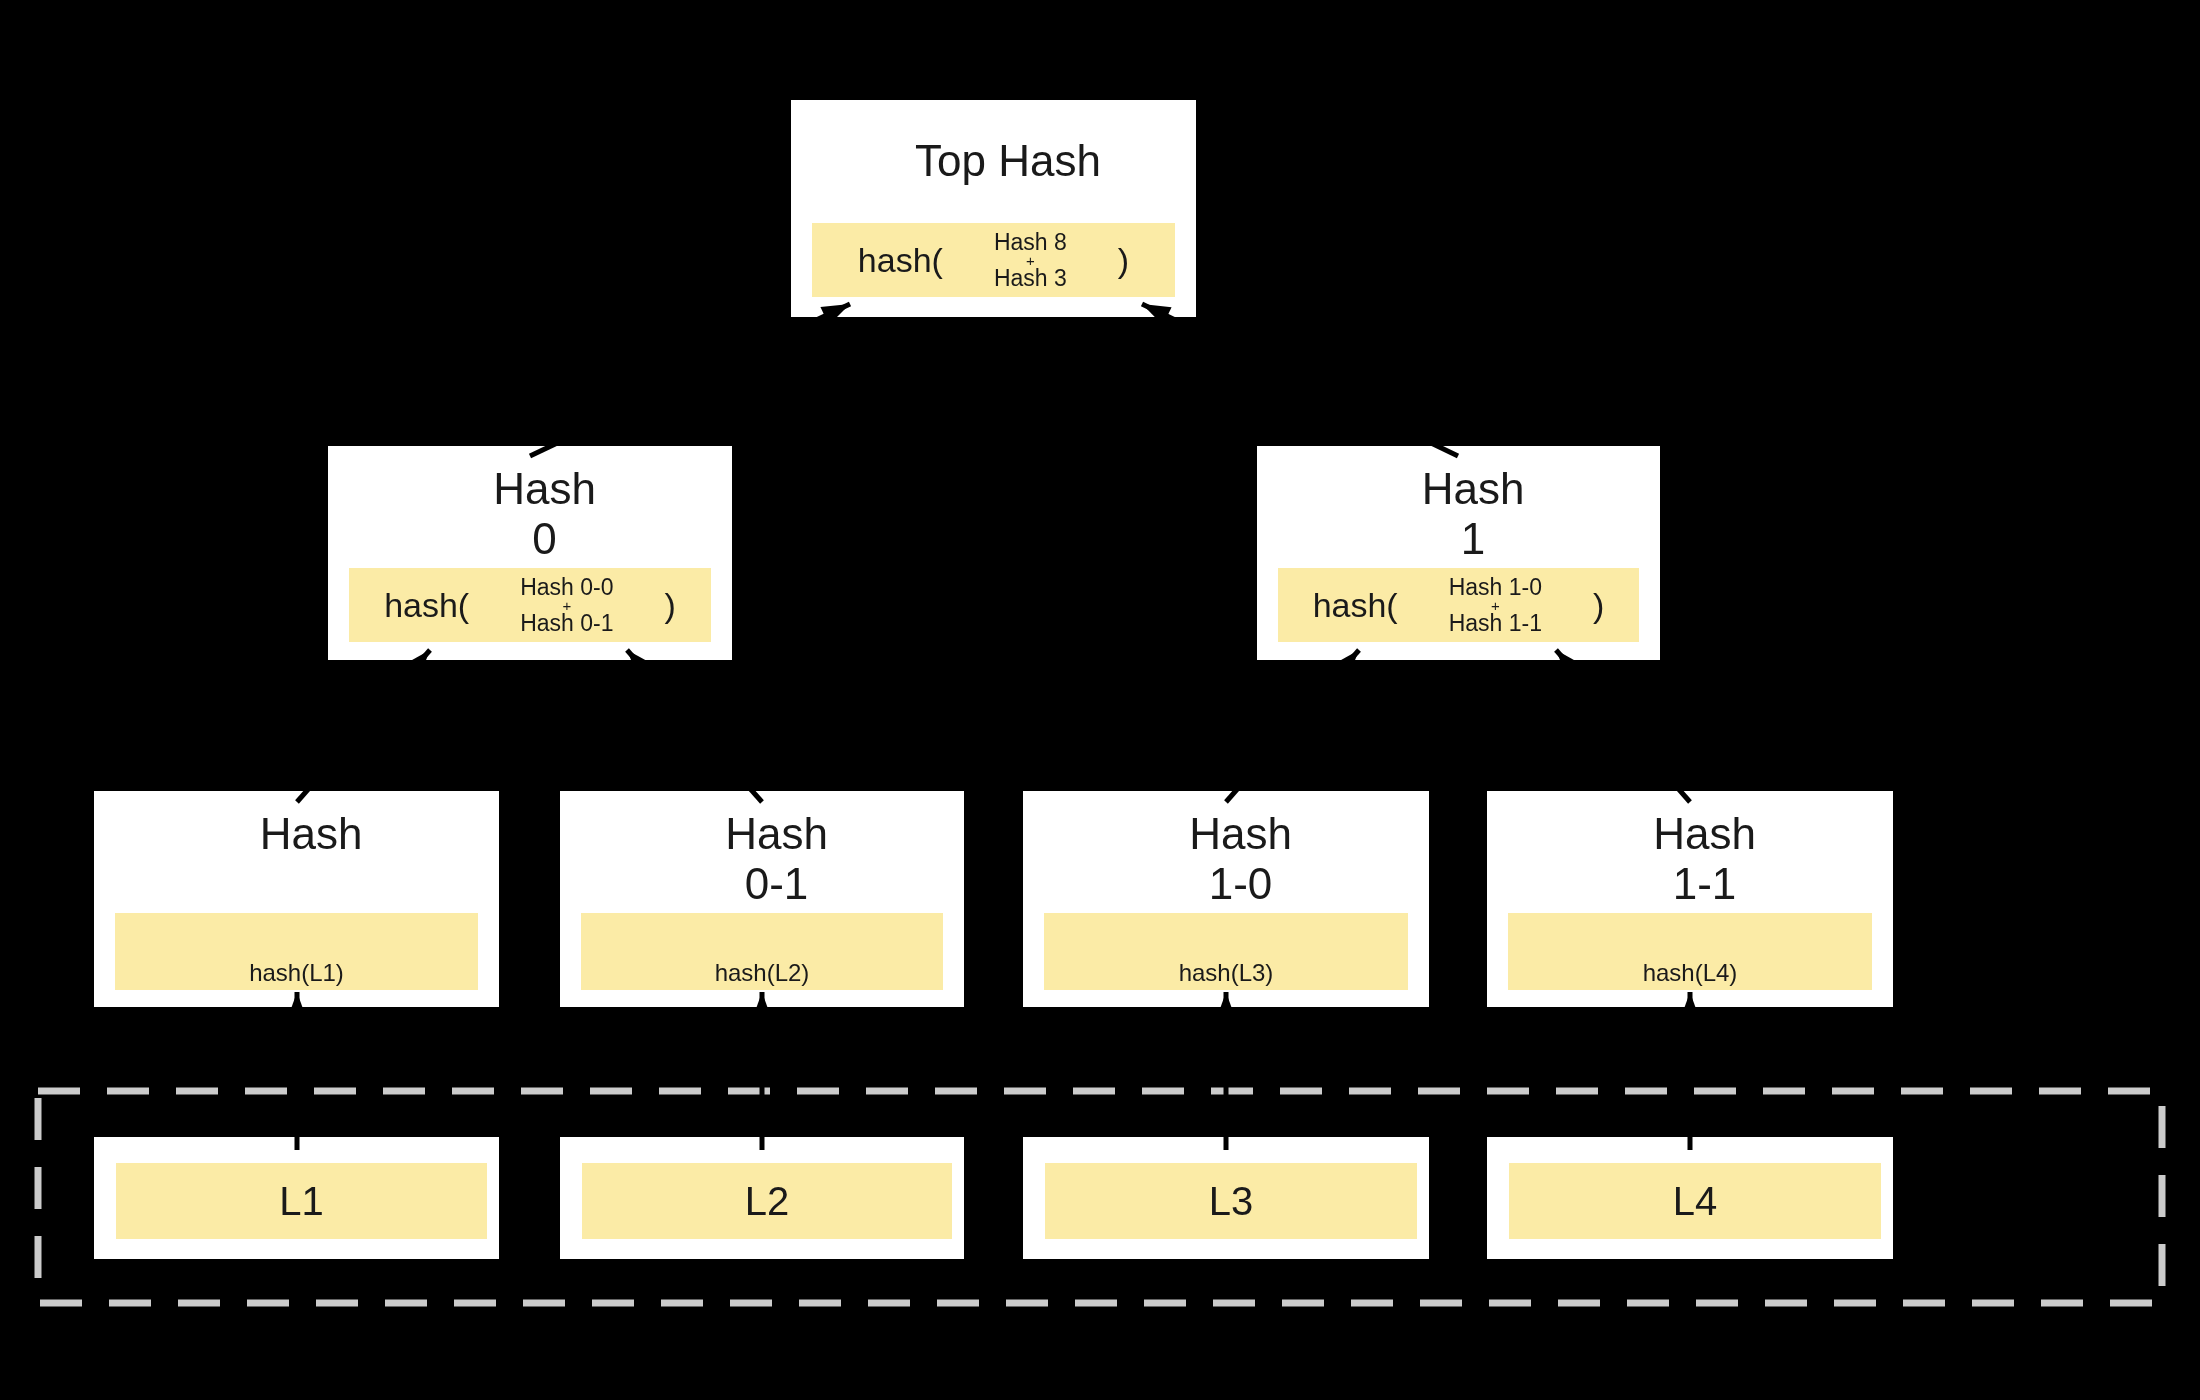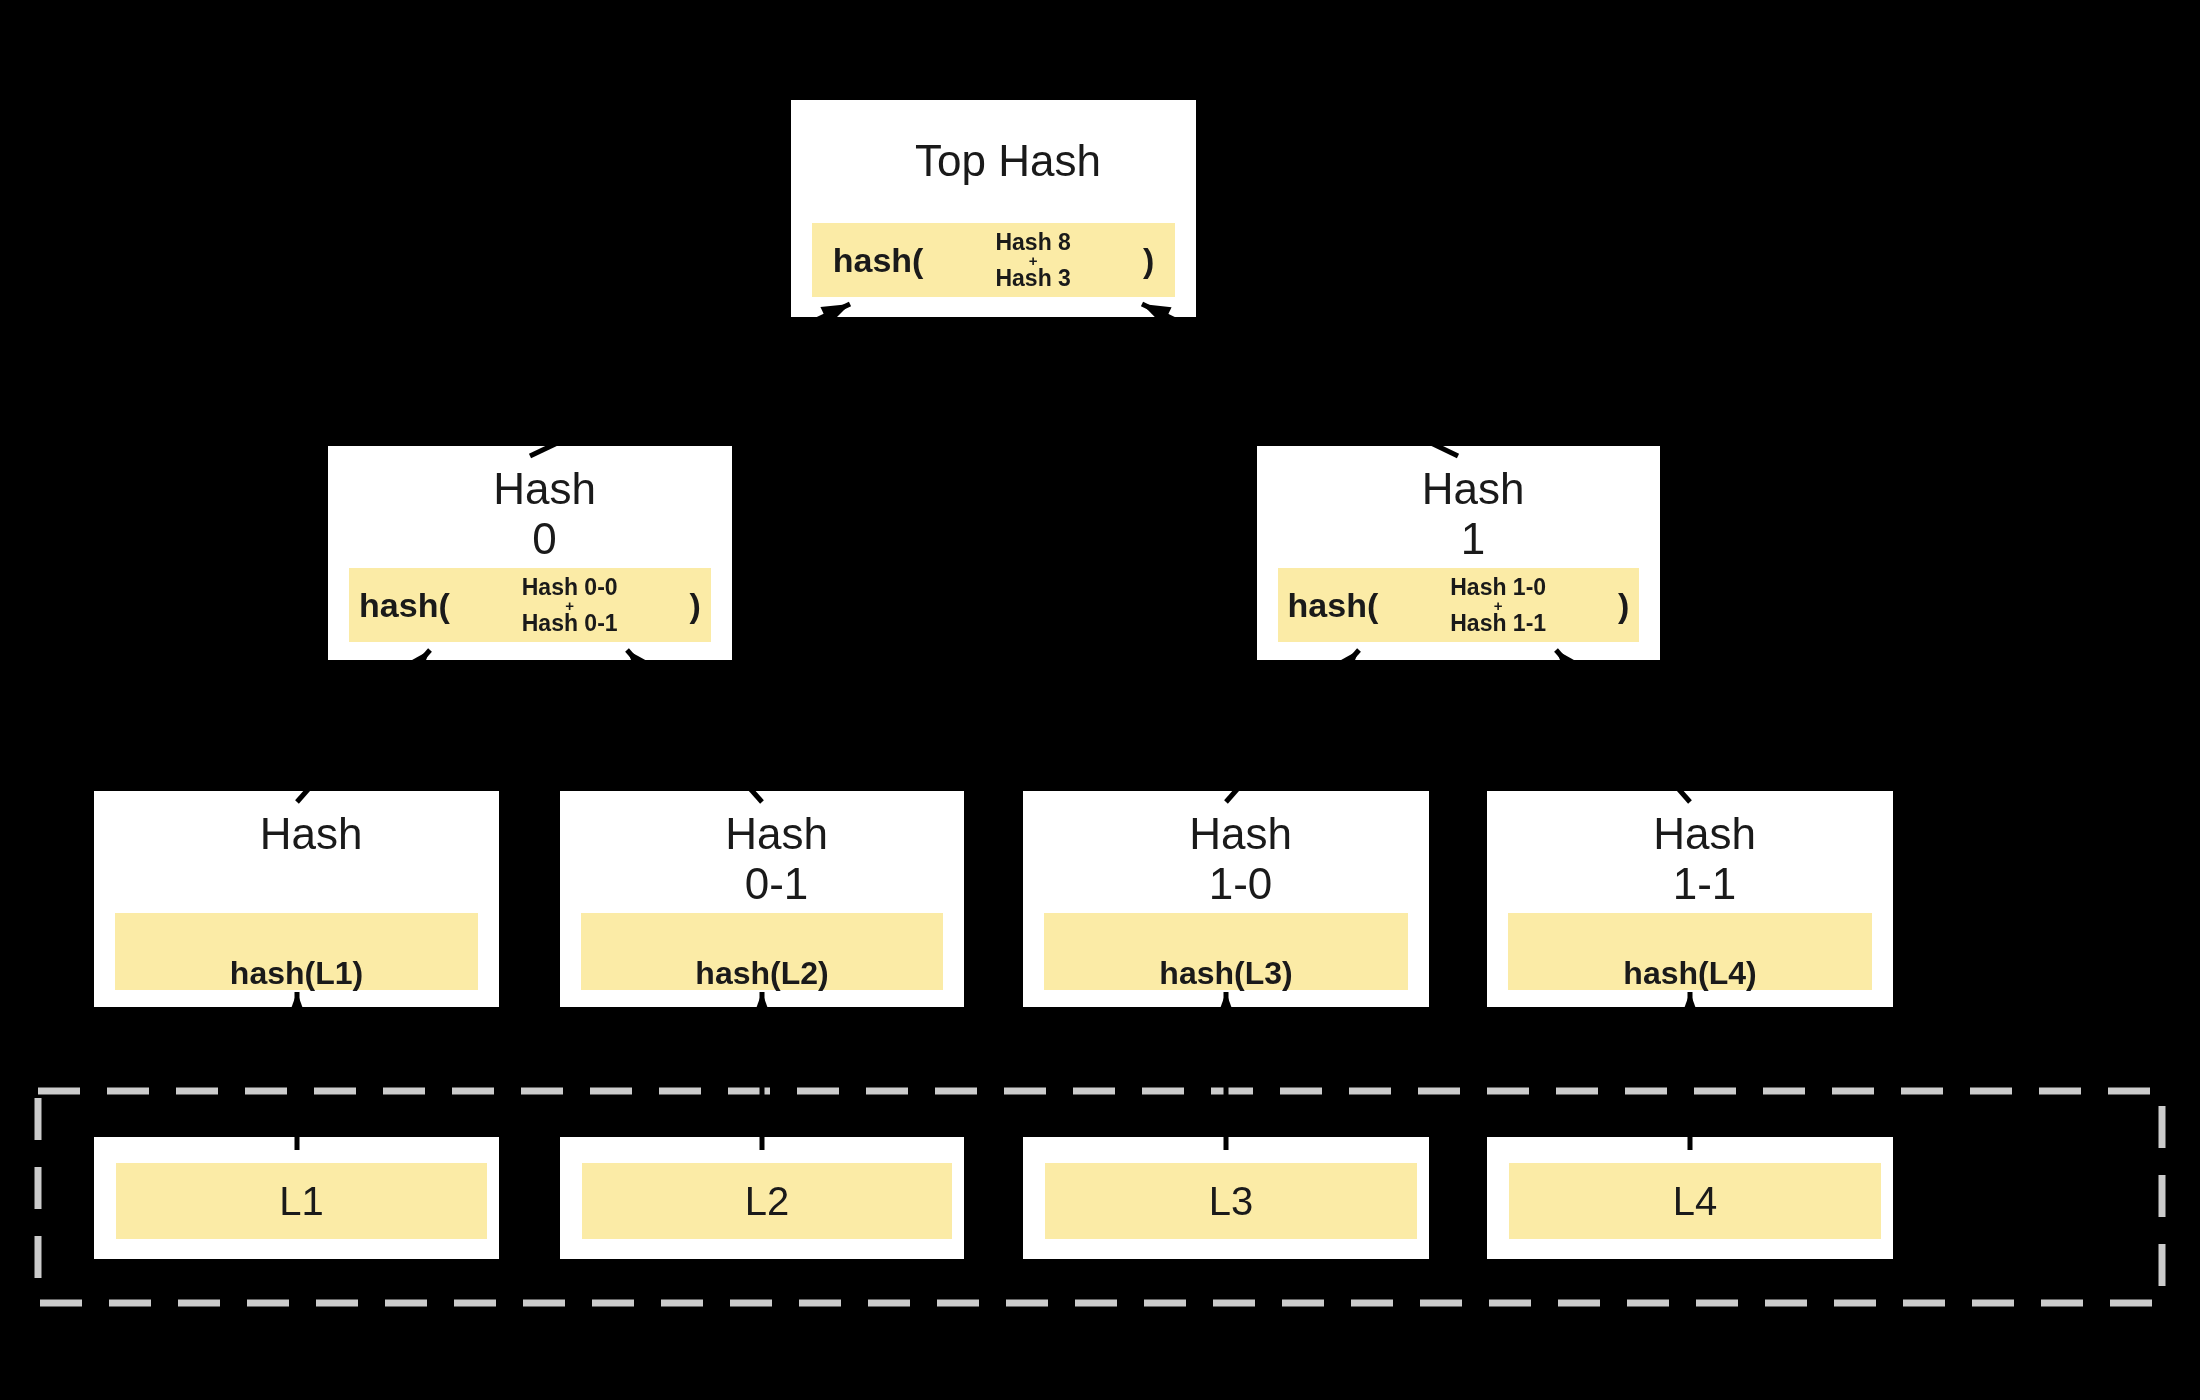--- a/index.html
+++ b/index.html
@@ -36,22 +36,21 @@
   .hash-strip {
     position: absolute;
     left: 21px;
     right: 21px;
     top: 122px;
     height: 74px;
     background: #FBEBA6;
     display: flex;
     align-items: center;
     justify-content: center;
-    gap: 72px;
-    font-weight: bold;
+    gap: 51px;
   }
   .strip-top { top: 123px; }
   .strip-leaf { height: 77px; }
   .func, .close {
     font-size: 34px;
     line-height: 34px;
     white-space: nowrap;
   }
   .stack {
     display: flex;
@@ -61,21 +60,21 @@
   .arg {
     font-size: 23px;
     line-height: 25px;
     white-space: nowrap;
   }
   .op {
     font-size: 15px;
     line-height: 11px;
   }
   .hash-simple {
-    font-size: 32px;
+    font-size: 24px;
     line-height: 36px;
     margin-top: 42px;
   }
   .block-strip {
     position: absolute;
     left: 22px;
     right: 12px;
     top: 26px;
     height: 76px;
     background: #FBEBA6;

